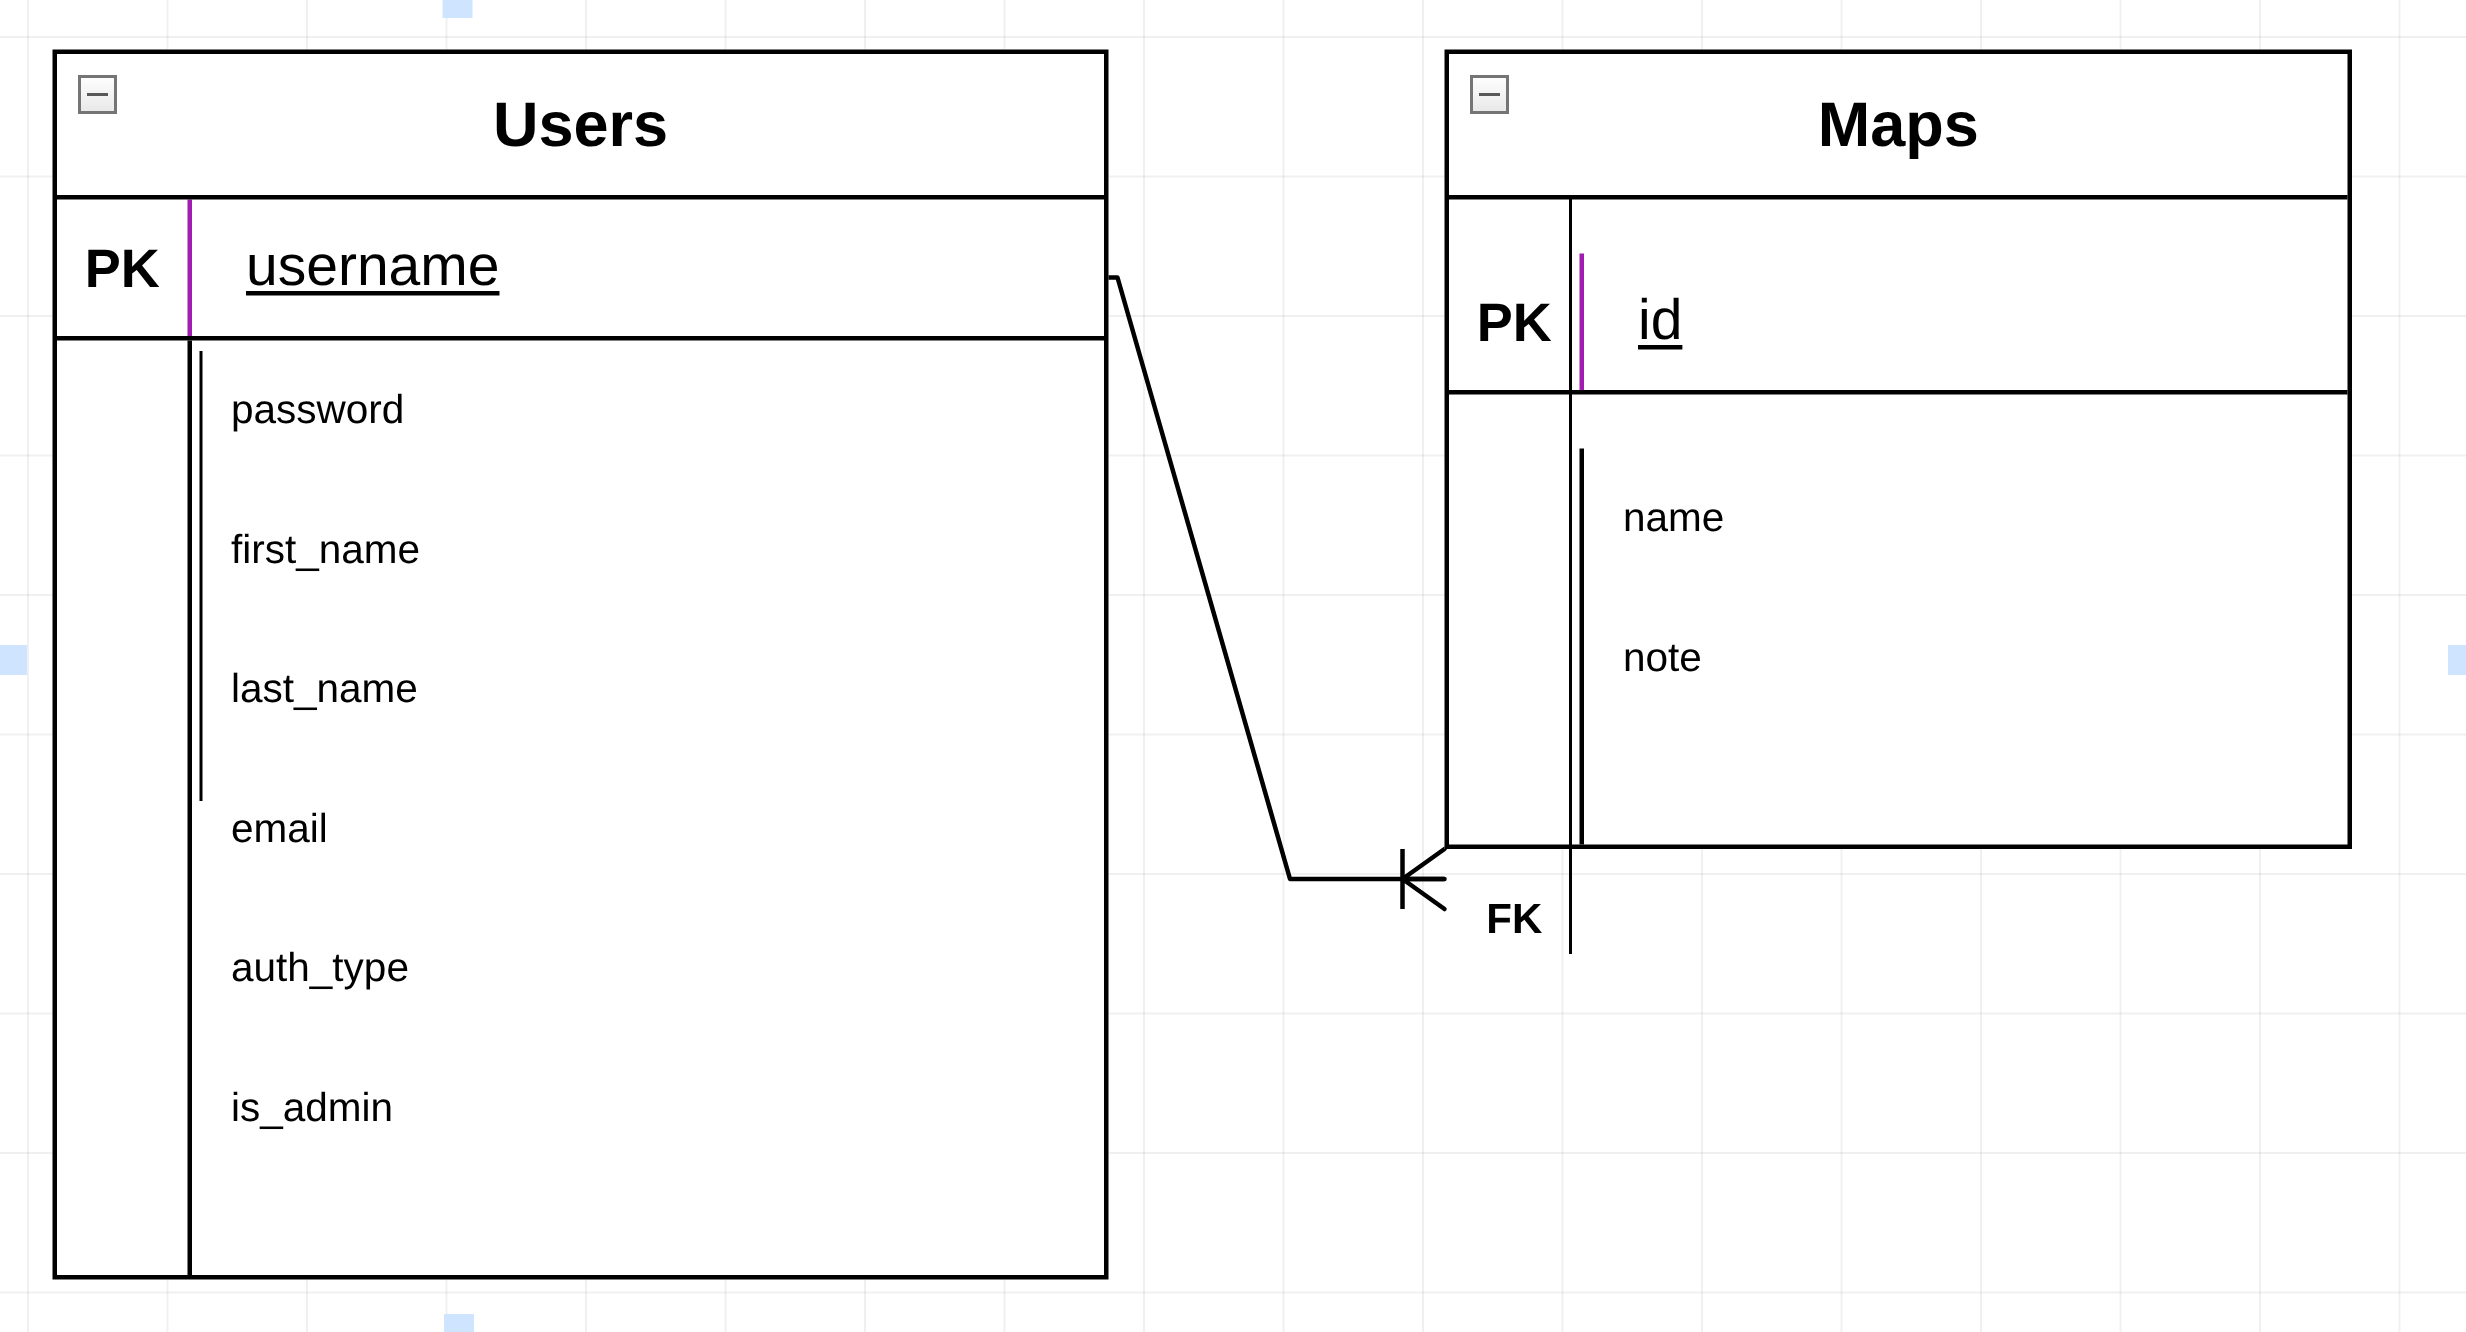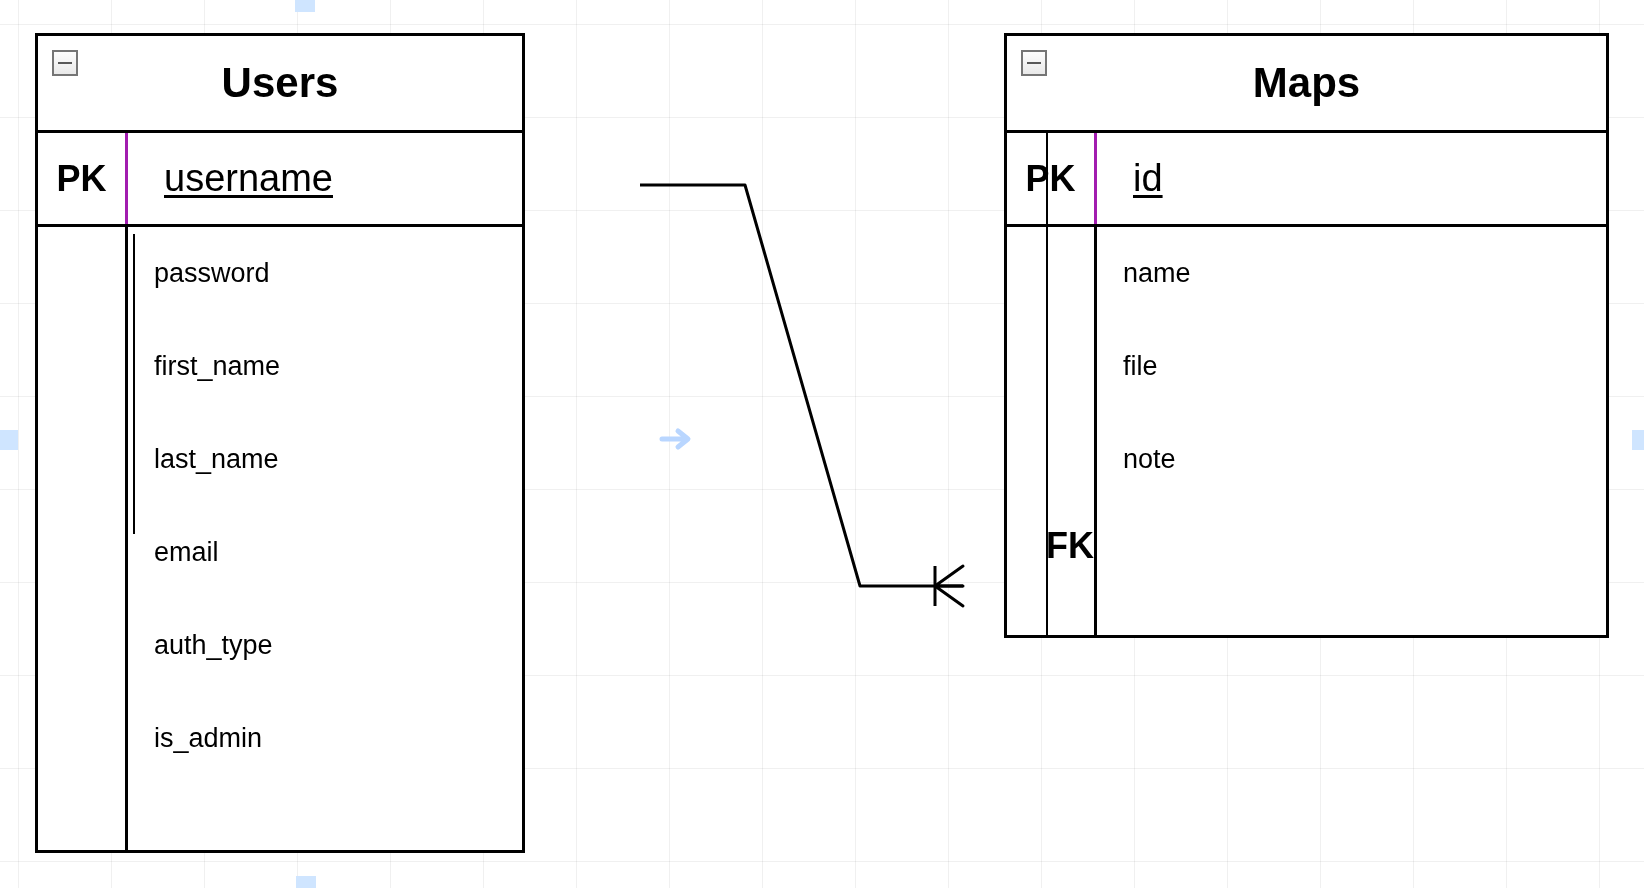--- a/index.html
+++ b/index.html
@@ -123,23 +123,23 @@
     display: flex;
     align-items: center;
     padding-left: 26px;
     font-size: 27px;
     font-weight: 400;
     box-sizing: border-box;
   }
   .key-label {
     position: absolute;
     width: 100%;
-    text-align: right;
+    text-align: center;
     font-weight: 700;
-    font-size: 36px;
+    font-size: 28px;
   }
 
   
   .inner-tick {
     position: absolute;
     width: 2px;
     background: #000;
     z-index: 4;
   }
 
@@ -157,21 +157,21 @@
 
 <div class="accent" style="left:295px; top:0; width:20px; height:12px;"></div>
 <div class="accent" style="left:0; top:430px; width:18px; height:20px;"></div>
 <div class="accent" style="left:296px; top:876px; width:20px; height:12px;"></div>
 <div class="accent" style="left:1632px; top:430px; width:12px; height:20px;"></div>
 
 <svg style="position:absolute; left:658px; top:424px; width:40px; height:30px; z-index:1;">
   <path d="M4 15 L28 15 M20 7 L30 15 L20 23" fill="none" stroke="#b9d6ff" stroke-width="5" stroke-linecap="round" stroke-linejoin="round"></path>
 </svg>
 
-<div class="entity" style="left:35px; top:33px; width:490px; height:820px;">
+<div class="entity" style="left:35px; top:33px; width:704px; height:820px;">
   <div class="entity-header">
     <div class="collapse-icon"></div>
     <span>Users</span>
   </div>
   <div class="pk-row">
     <div class="key-cell">PK</div>
     <div class="attr-cell">
         <span>username</span>
       </div>
   </div>
@@ -183,38 +183,37 @@
       <div class="attr-row">last_name</div>
       <div class="attr-row">email</div>
       <div class="attr-row">auth_type</div>
       <div class="attr-row">is_admin</div>
     </div>
   </div>
 </div>
 
 <div class="inner-tick" style="left:133px; top:234px; height:300px;"></div>
 
-<div class="entity" style="left:1004px; top:33px; width:605px; height:605px;">
+<div class="entity" style="left:963px; top:33px; width:605px; height:533px;gap:36px;">
   <div class="entity-header">
     <div class="collapse-icon"></div>
     <span>Maps</span>
   </div>
   <div class="pk-row">
     <div class="key-cell">PK</div>
     <div class="attr-cell">
         <span>id</span>
       </div>
   </div>
   <div class="nonkey-rows">
     <div class="key-area">
       <div class="key-label" style="top:298px;">FK</div>
     </div>
     <div class="attr-area">
       <div class="attr-row">name</div>
-      <div class="attr-row">file</div>
       <div class="attr-row">note</div>
     </div>
   </div>
 </div>
 
 <div class="inner-tick" style="left:1046px; top:132px; height:504px; width:2px;"></div>
 
 <svg class="connector" width="1644" height="888">
 
   <path d="M 640 185

